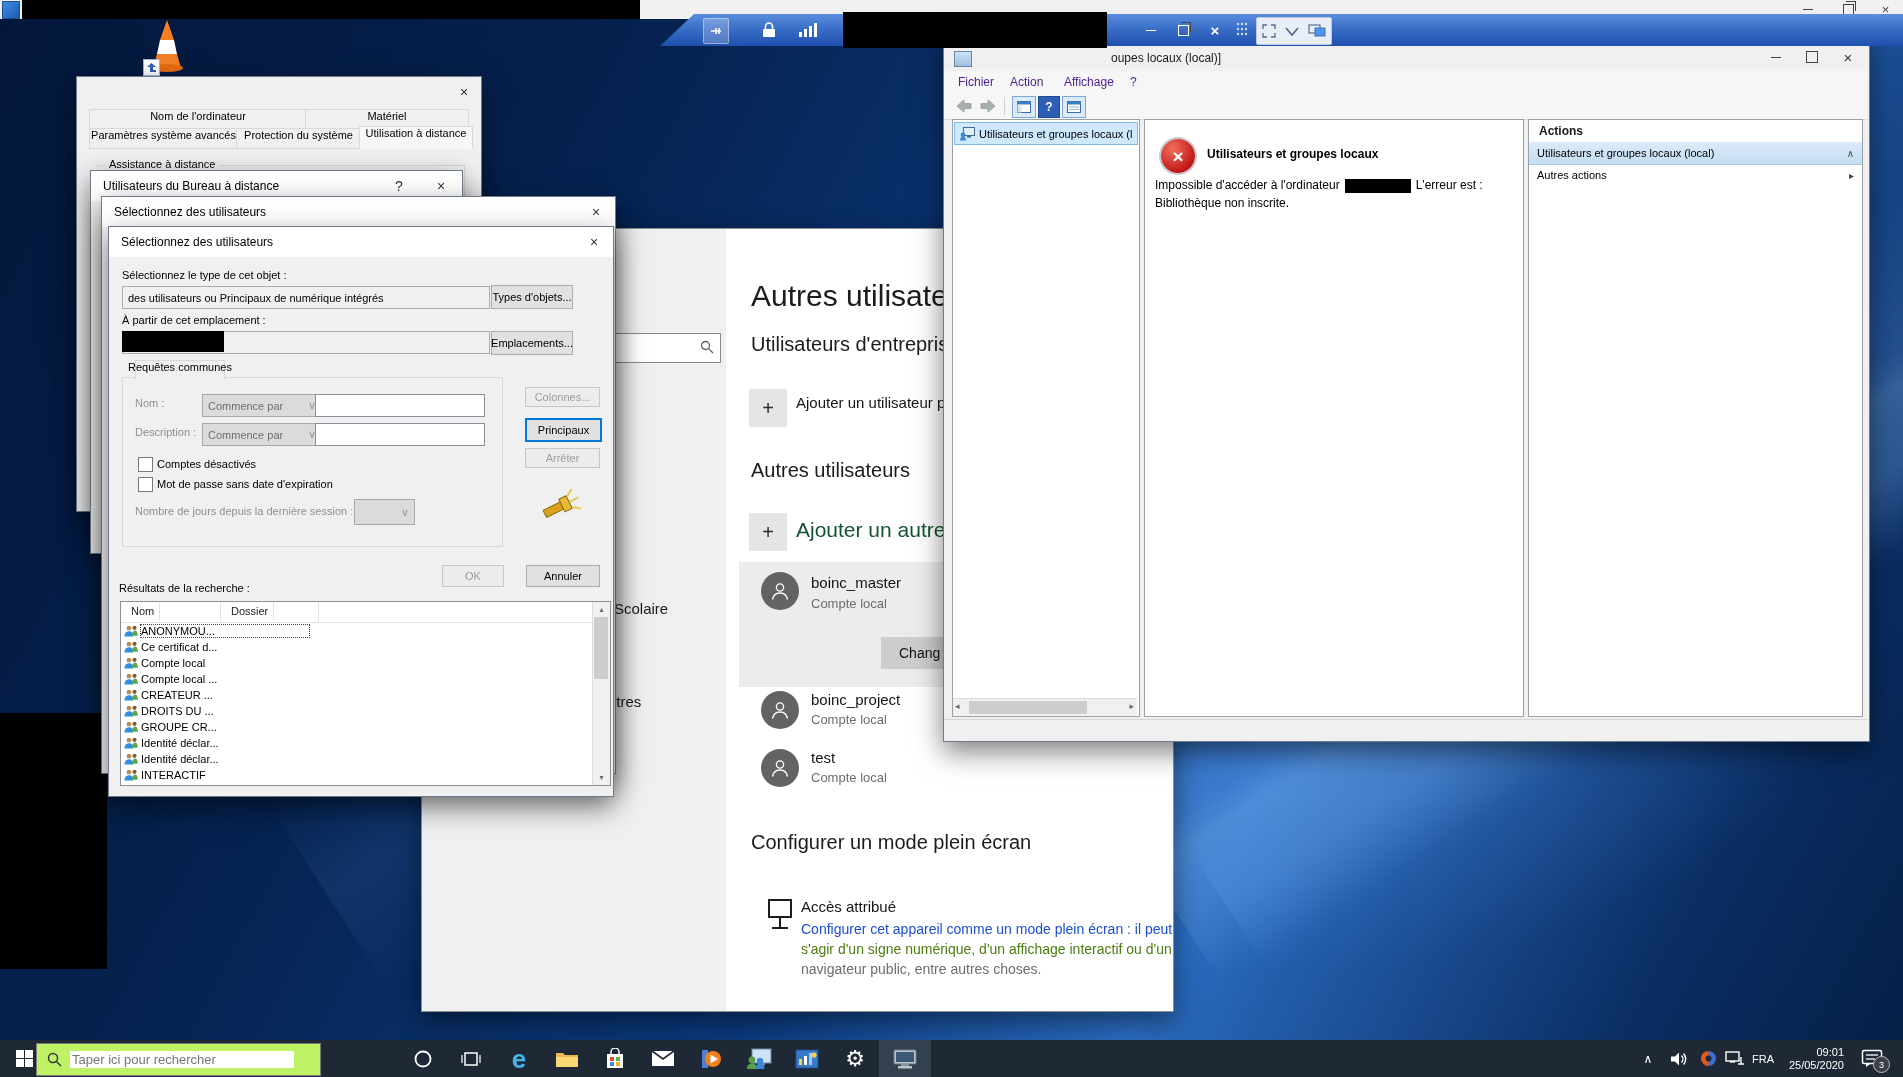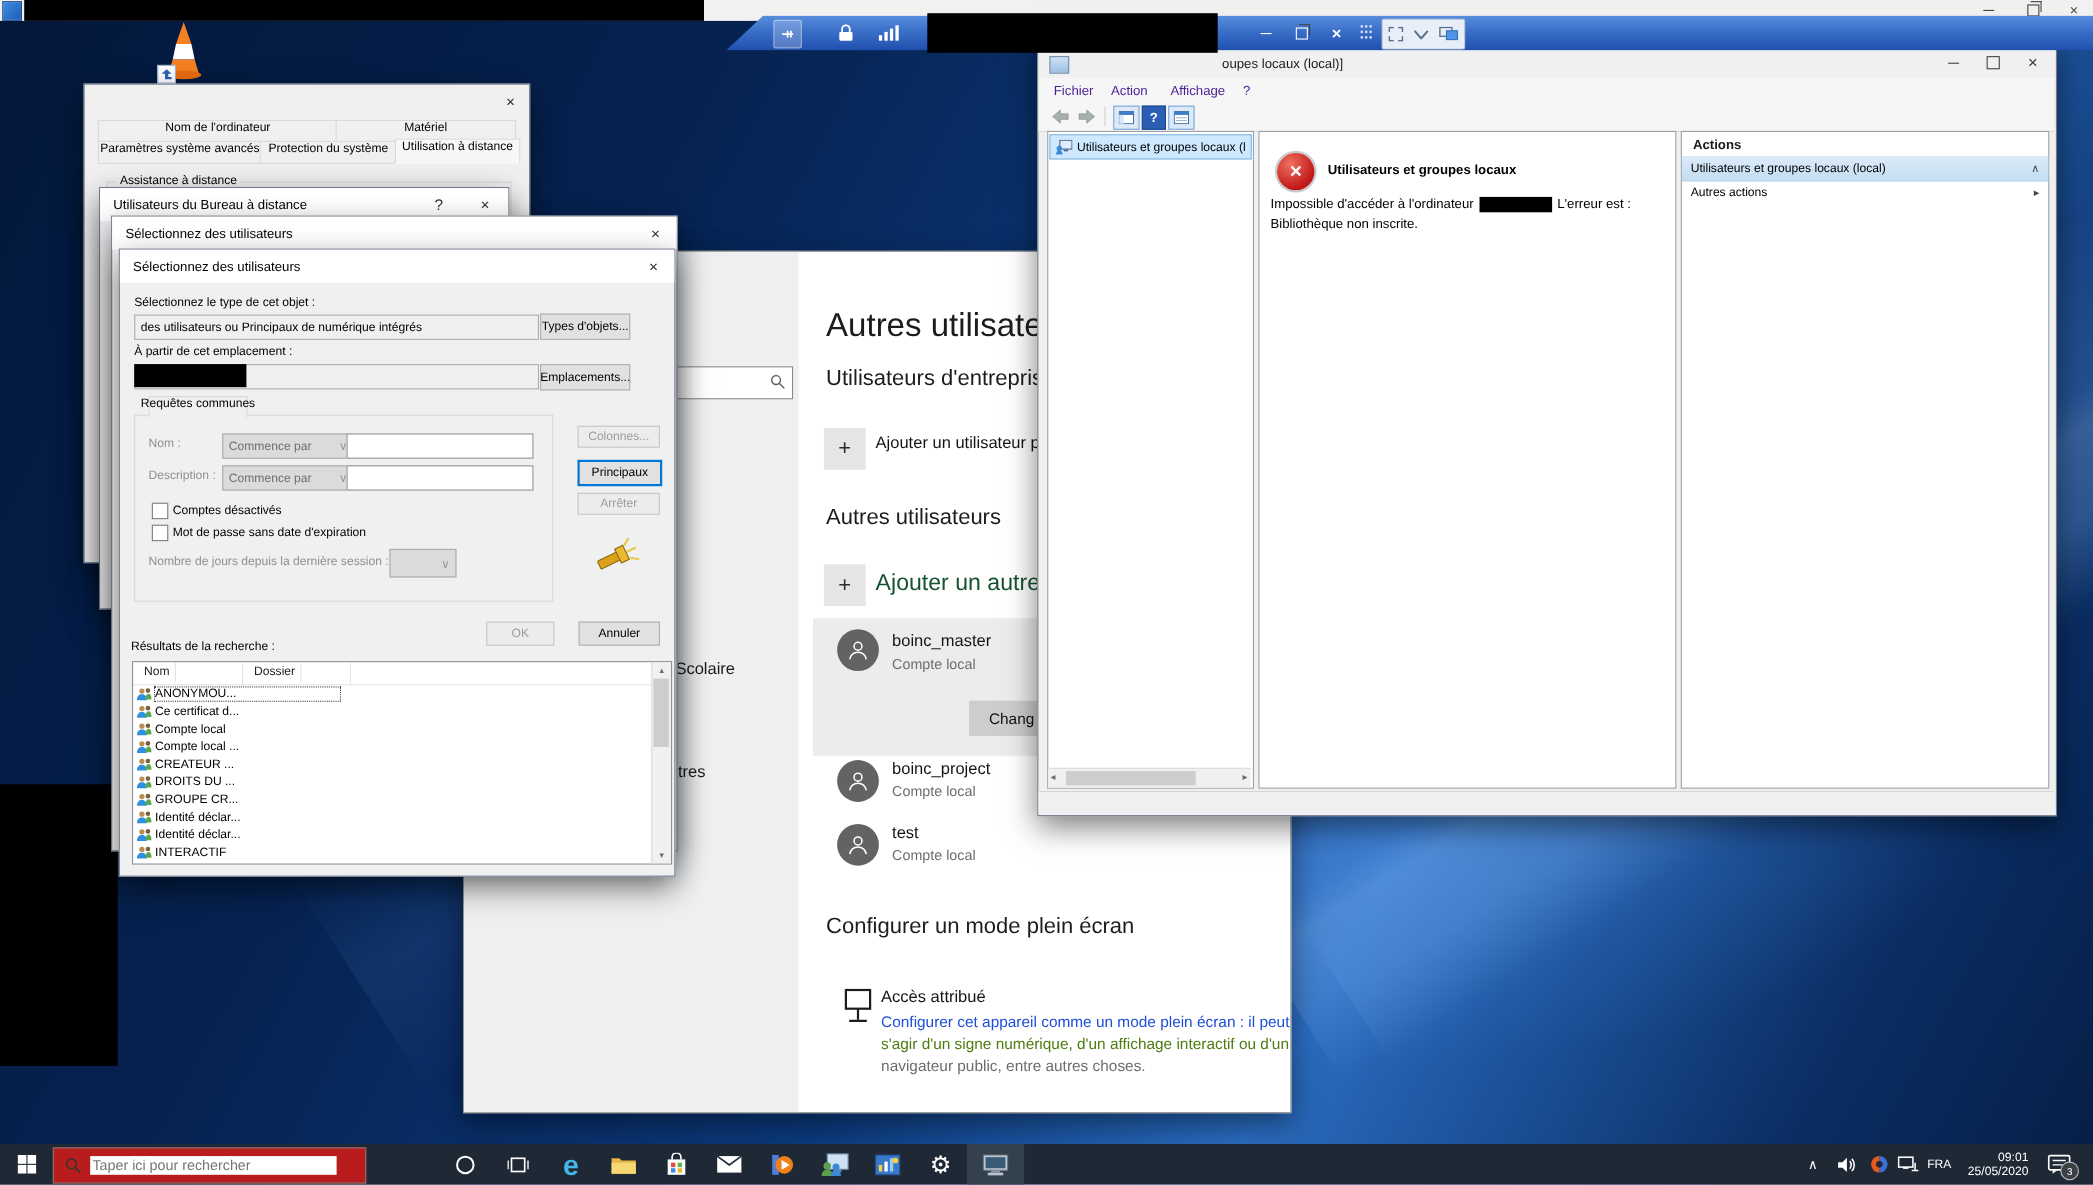--- a/index.html
+++ b/index.html
@@ -559,21 +559,21 @@
 
   <div class="taskbar">
     <div class="tb-cell" style="left:0">
       <svg width="17" height="17" viewBox="0 0 17 17">
         <rect x="0" y="0" width="8" height="8" fill="#fff"></rect>
           <rect x="9" y="0" width="8" height="8" fill="#fff"></rect>
         <rect x="0" y="9" width="8" height="8" fill="#fff"></rect>
           <rect x="9" y="9" width="8" height="8" fill="#fff"></rect>
       </svg>
     </div>
-    <div class="abs" style="left:48px;top:3px;width:283px;height:31px;background:#b91c1c;border:1px solid #7a7a7a;display:flex;align-items:center">
+    <div class="abs" style="left:36px;top:3px;width:283px;height:31px;background:#bef264;border:1px solid #7a7a7a;display:flex;align-items:center">
       <svg width="15" height="15" viewBox="0 0 15 15" style="margin:0 8px 0 10px">
         <circle cx="6" cy="6" r="4.5" fill="none" stroke="#333" stroke-width="1.4"></circle>
         <line x1="9.4" y1="9.4" x2="14" y2="14" stroke="#333" stroke-width="1.4"></line>
       </svg>
       <input style="border: none; outline: none; font-size: 13px; color: rgb(31, 31, 31); width: 220px; font-family: &quot;Liberation Sans&quot;, sans-serif;" placeholder="Taper ici pour rechercher">
     </div>
     <div class="tb-cell" style="left:399px">
         <svg width="20" height="20" viewBox="0 0 20 20">
           <circle cx="10" cy="10" r="7.5" fill="none" stroke="#fff" stroke-width="1.8"></circle>
         </svg>

